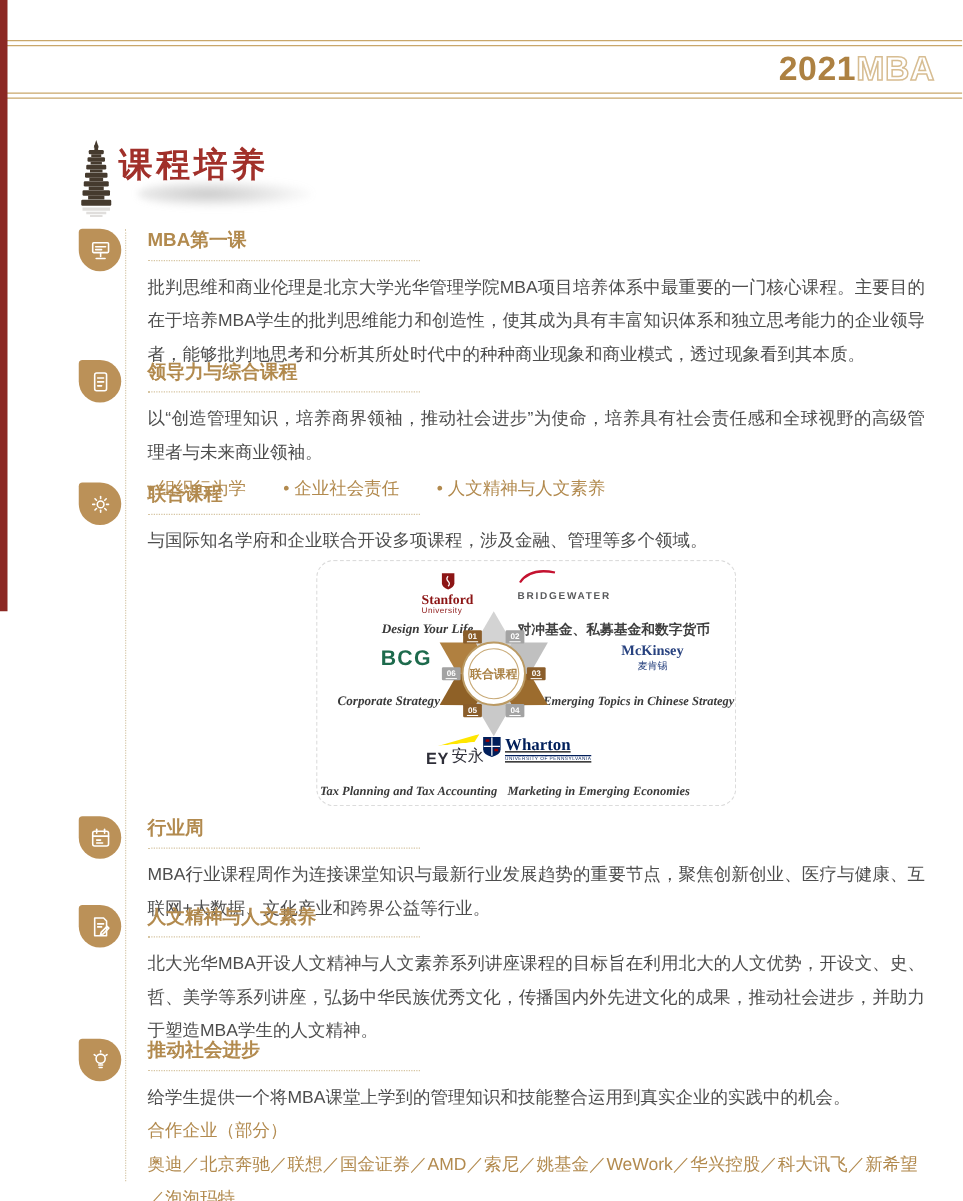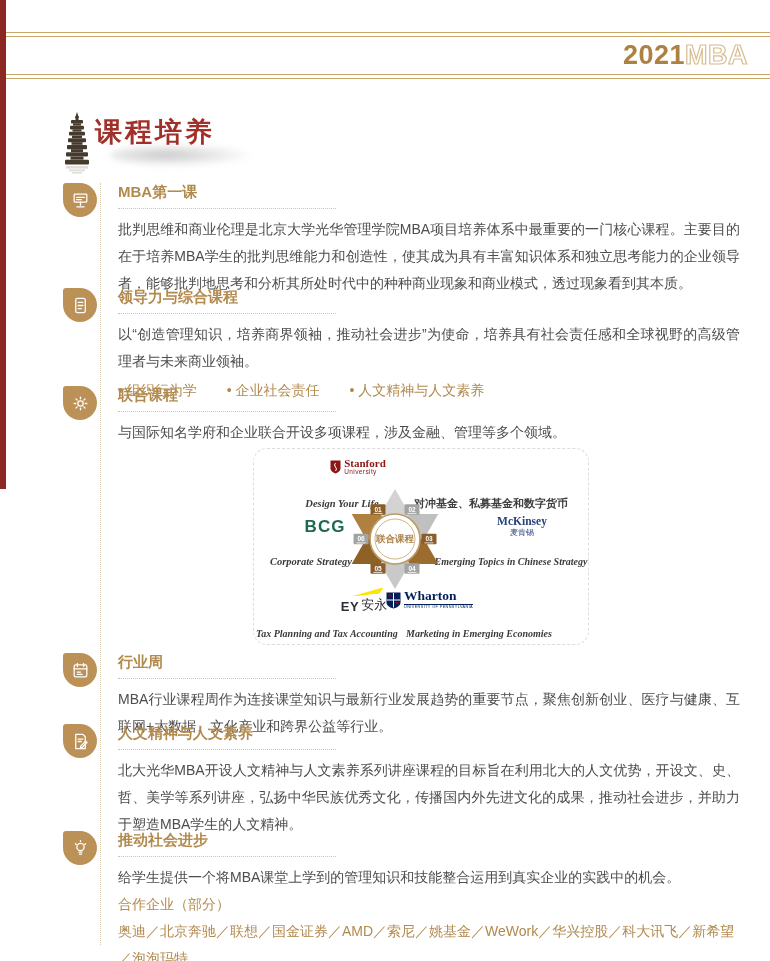--- a/index.html
+++ b/index.html
@@ -42,21 +42,21 @@
   .bullet-item::before{content:"• ";}
   .gold-line{margin:0 0 0 55px;font-size:14px;line-height:27px;color:#b28a4e;}
 
   
   .card{position:absolute;left:253px;top:448px;width:334px;height:195px;border:1px dashed #dcdcdc;border-radius:14px;background:#fff;}
   .card *{box-sizing:border-box;}
   .abs{position:absolute;}
   .course-label{font-family:"Liberation Serif","DejaVu Serif",serif;font-style:italic;font-weight:bold;
     font-size:10.5px;color:#3a3a3a;text-align:center;white-space:nowrap;margin-top:15px;}
 
-  .stanford-logo{left:58px;top:9px;width:92px;display:flex;align-items:center;justify-content:center;gap:3px;}
+  .stanford-logo{left:58px;top:9px;width:92px;display:flex;align-items:center;justify-content:center;gap:3px;flex-direction:column;}
   .stanford-text{color:#8c1515;line-height:1;text-align:left;}
   .stanford-main{font-family:"Liberation Serif",serif;font-weight:bold;font-size:11px;}
   .stanford-sub{font-size:6.5px;letter-spacing:.4px;}
   .lbl-stanford{left:28px;top:34px;width:120px;}
 
   .bridgewater-logo{left:160px;top:5px;width:140px;}
   .bw-text{font-size:8px;font-weight:bold;color:#595a5c;letter-spacing:1.4px;}
   .lbl-bridgewater{left:160px;top:32px;font-family:"Liberation Sans",sans-serif;font-style:normal;
     font-weight:bold;font-size:11px;color:#3f3f3f;white-space:nowrap;text-align:left;}
 
@@ -68,21 +68,21 @@
   .bcg-logo{left:40px;top:68px;width:62px;text-align:center;font-size:17px;font-weight:bold;color:#1d6a4c;letter-spacing:1px;}
   .lbl-bcg{left:7px;top:92px;width:100px;}
 
   .ey-logo{left:82px;top:140px;width:56px;text-align:center;}
   .ey-beam{width:34px;height:6px;background:#ffe600;clip-path:polygon(0 100%,100% 0,86% 100%);margin:0 0 1px 14px;transform:rotate(-6deg);}
   .ey-row{display:flex;align-items:flex-end;justify-content:center;gap:2px;}
   .ey-main{font-size:13px;font-weight:bold;color:#2e2e38;letter-spacing:.5px;}
   .ey-sub{font-size:13px;color:#2e2e38;}
   .lbl-ey{left:2px;top:164px;width:140px;font-size:10px;}
 
-  .wharton-logo{left:132px;top:140px;display:flex;align-items:flex-end;gap:3px;}
+  .wharton-logo{left:132px;top:140px;display:flex;align-items:flex-start;gap:3px;text-decoration:underline;}
   .wharton-text{color:#011f5b;line-height:1;}
   .wharton-main{font-family:"Liberation Serif",serif;font-weight:bold;font-size:13.5px;border-bottom:1px solid #011f5b;padding-bottom:1px;}
   .wharton-sub{font-size:3.8px;letter-spacing:.4px;margin-top:1px;}
   .lbl-wharton{left:150px;top:164px;width:150px;font-size:10px;}
 </style>
 </head>
 <body>
 
 <div id="page">
 
@@ -182,20 +182,26 @@
           <path d="M0.5 0.5 h10 v8 q0 3 -5 5 q-5 -2 -5 -5 Z" fill="#8c1515"></path>
           <path d="M5.5 3 q-2 2 0 4 q2 2 0 4" stroke="#fff" stroke-width="1" fill="none"></path>
         </svg>
       <div class="stanford-text">
         <div class="stanford-main">Stanford</div>
         <div class="stanford-sub">University</div>
       </div>
     </div>
     <div class="abs course-label lbl-stanford">Design Your Life</div>
 
+    <div class="abs bridgewater-logo">
+      <svg width="34" height="11" viewBox="0 0 34 11">
+          <path d="M2 10 Q10 -2 30 2" stroke="#c41230" stroke-width="1.8" fill="none"></path>
+        </svg>
+      <div class="bw-text">BRIDGEWATER</div>
+    </div>
     <div class="abs course-label lbl-bridgewater">对冲基金、私募基金和数字货币</div>
 
     <div class="abs mckinsey-logo">
       <div class="mck-main">McKinsey</div>
       <div class="mck-sub">麦肯锡</div>
     </div>
     <div class="abs course-label lbl-mckinsey">Emerging Topics in Chinese Strategy</div>
 
     <div class="abs bcg-logo">BCG</div>
     <div class="abs course-label lbl-bcg">Corporate Strategy</div>

